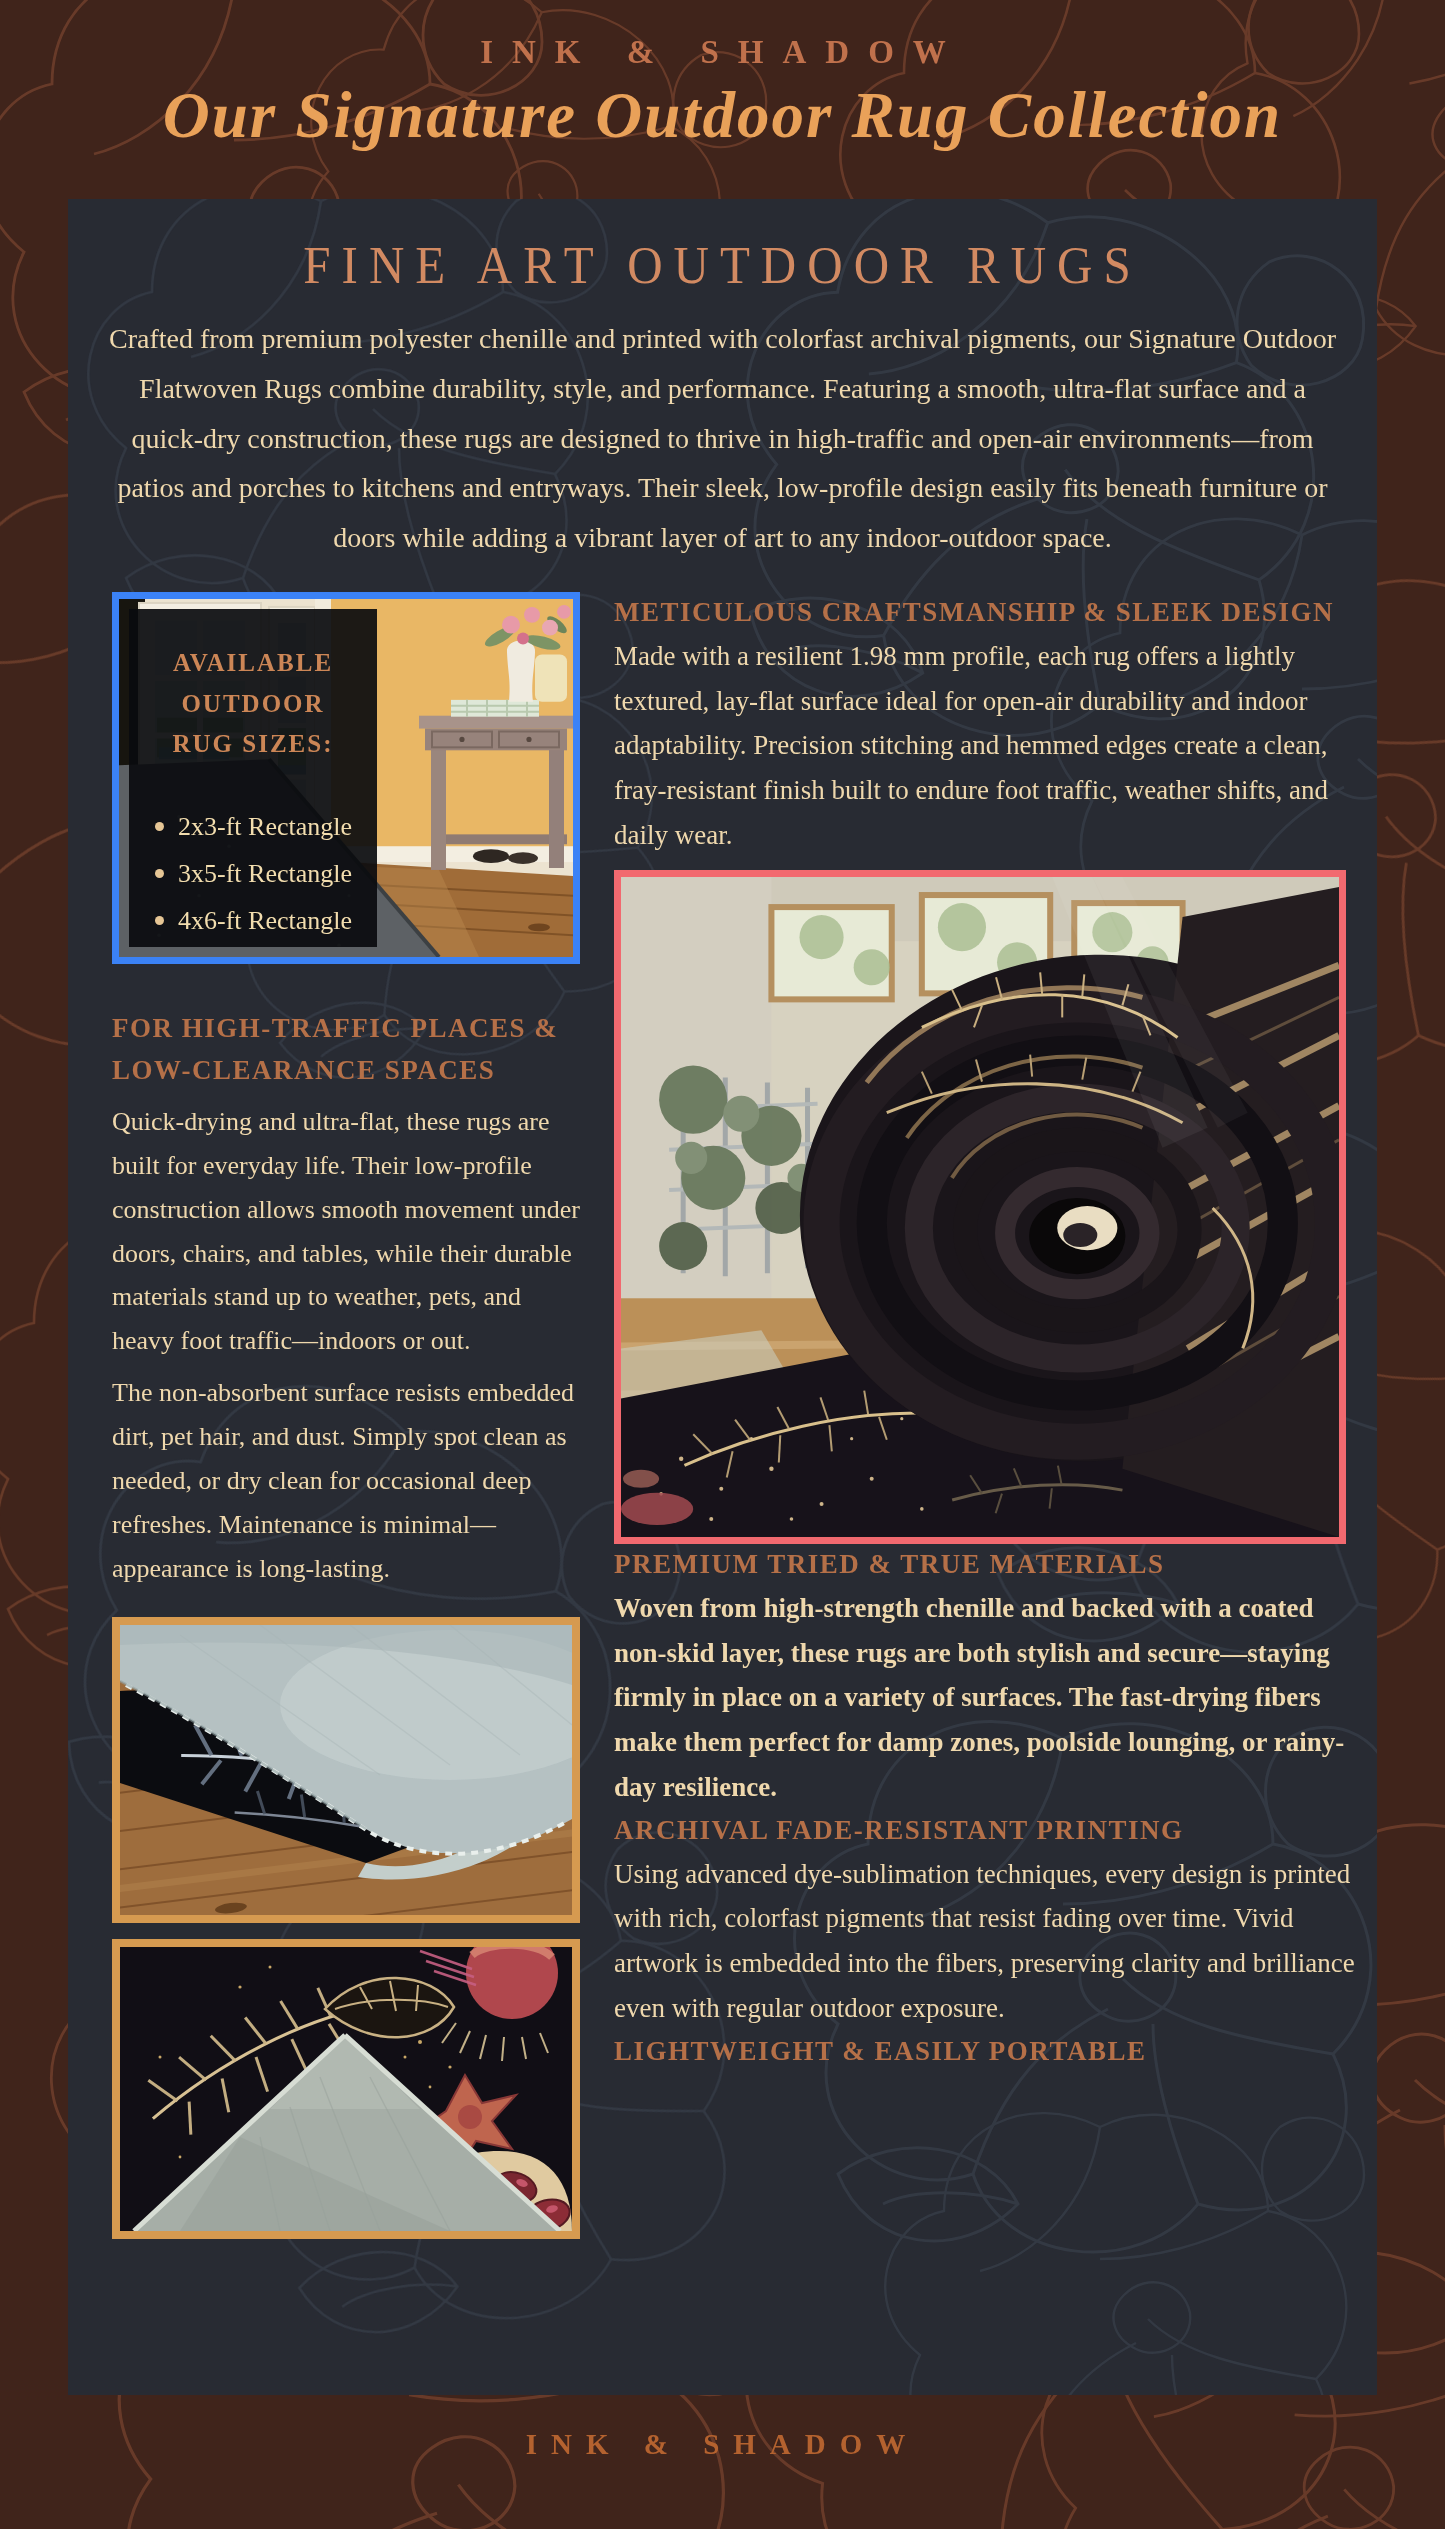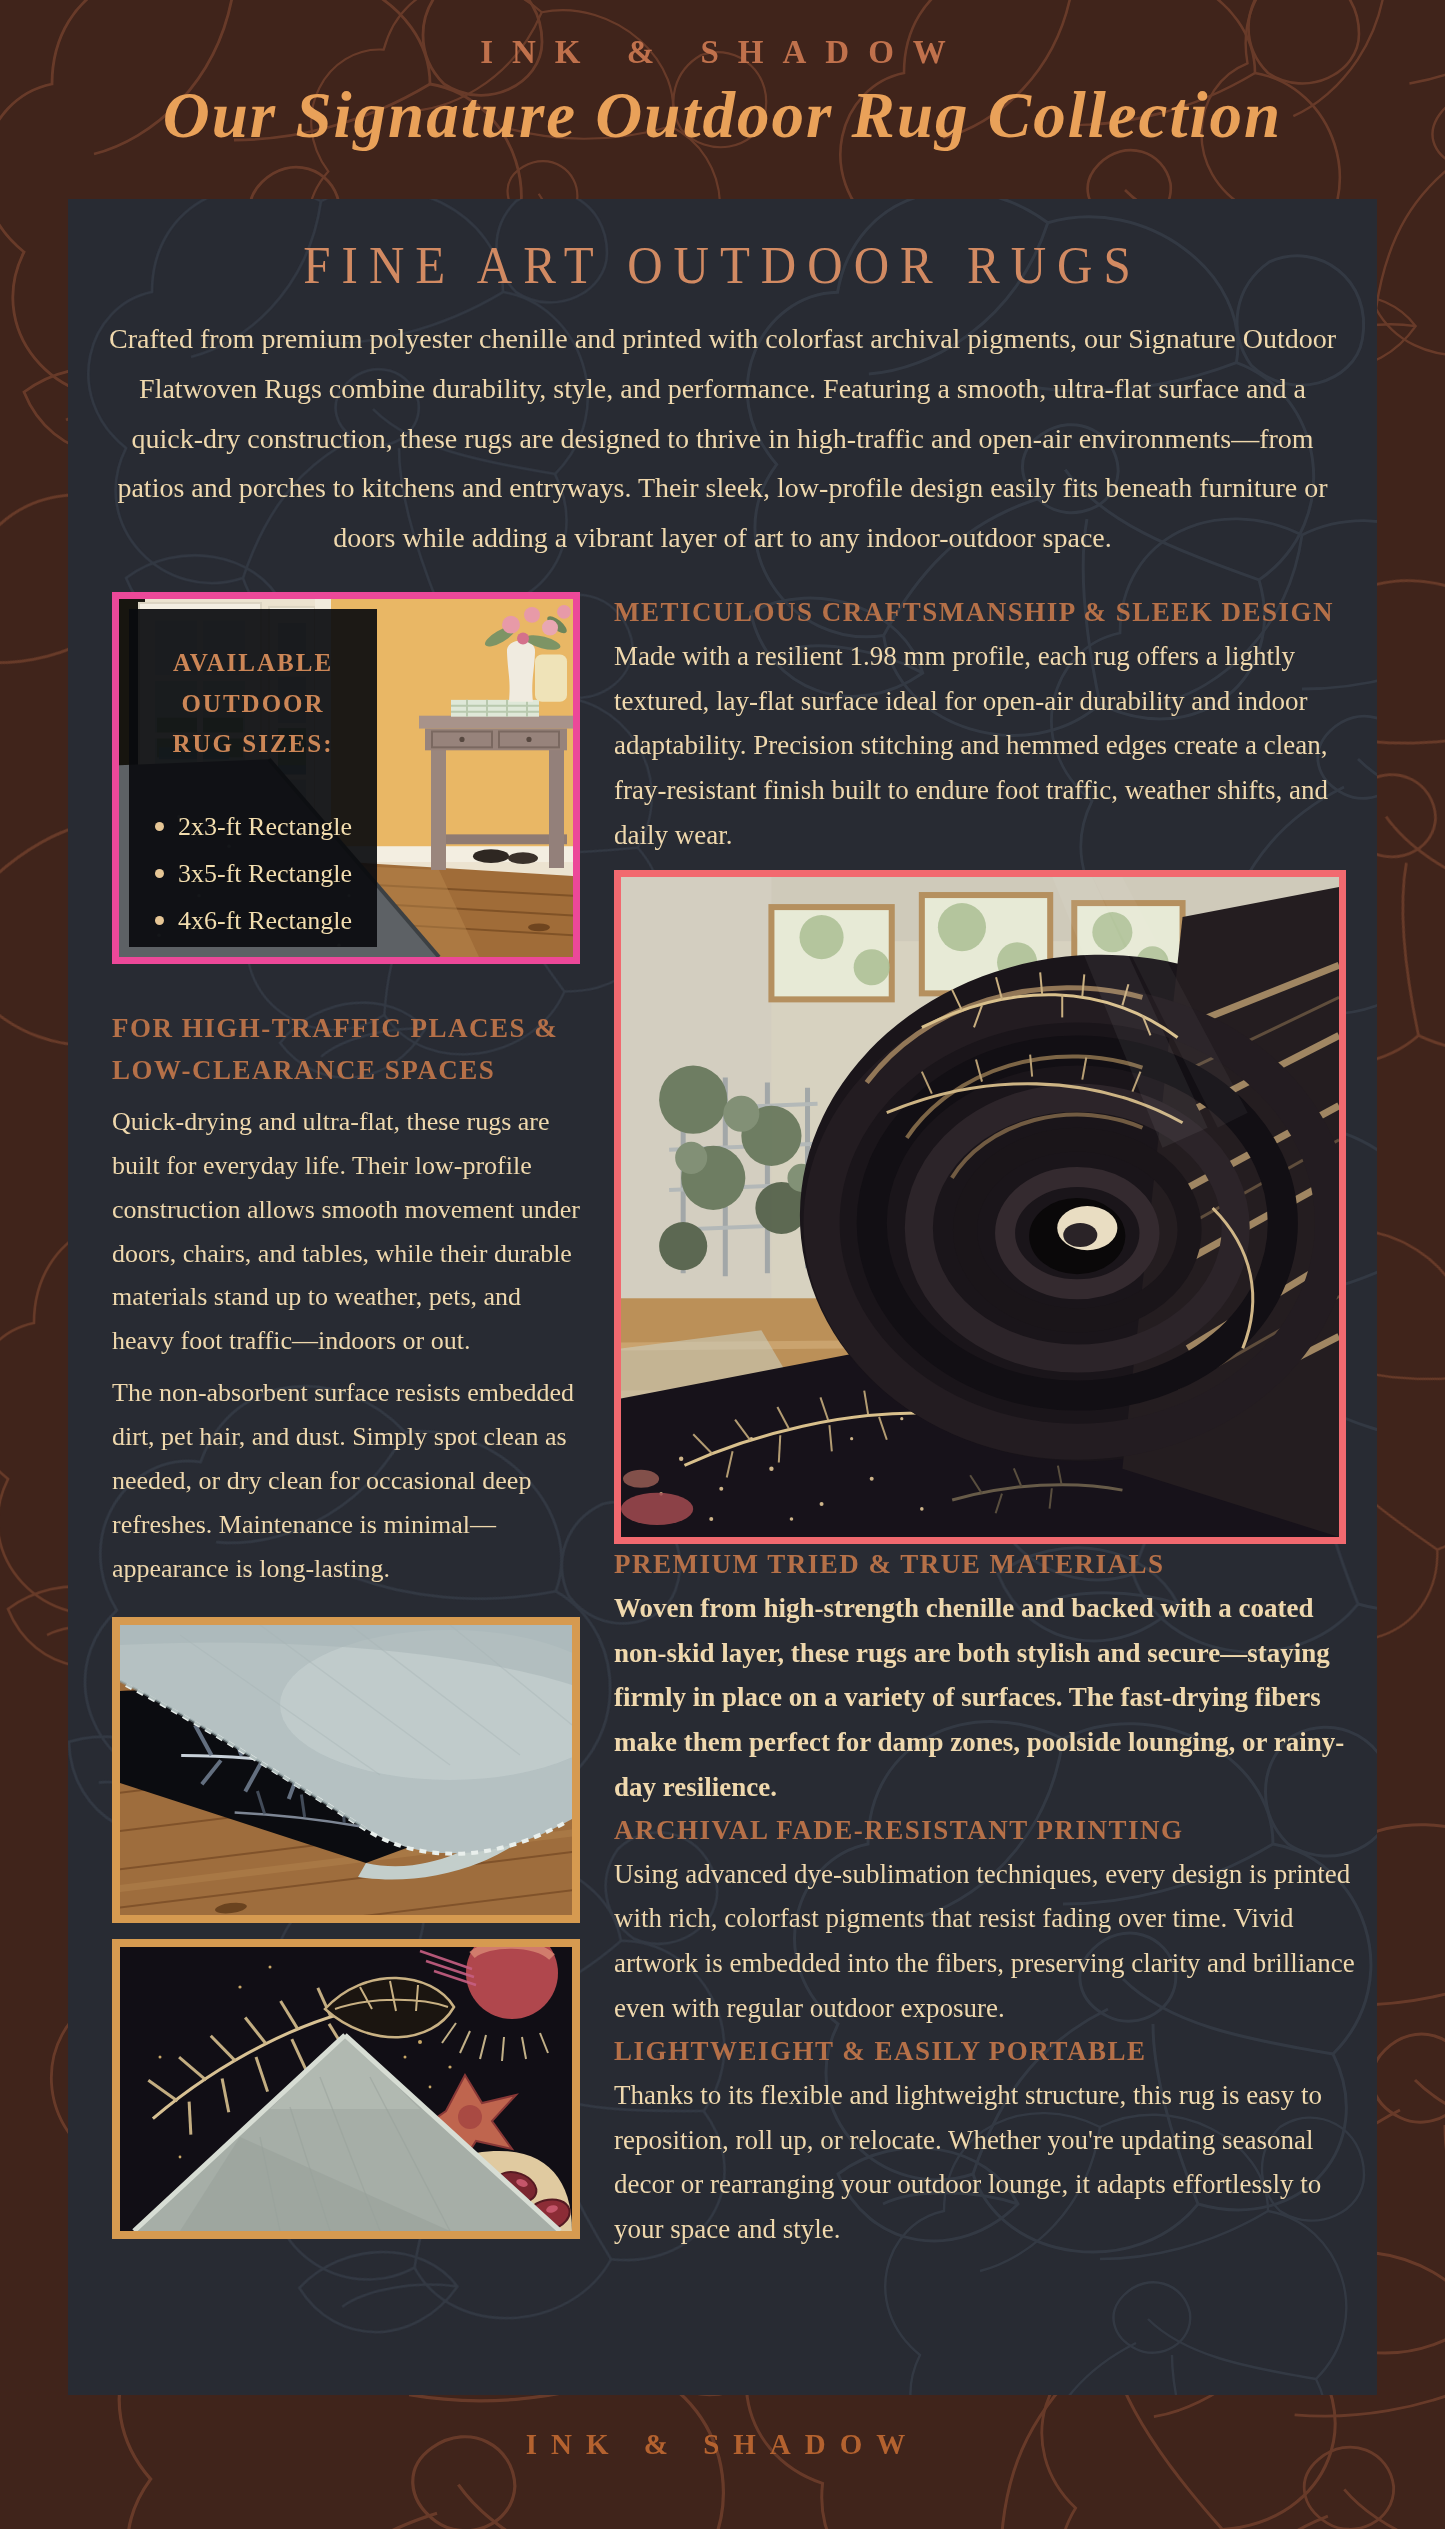--- a/index.html
+++ b/index.html
@@ -22,21 +22,21 @@
     color:#efd8ad;font-size:28px;line-height:1.78;}
 
   .col-left{position:absolute;left:44px;top:393px;width:468px;}
   .col-right{position:absolute;left:546px;top:393px;width:744px;}
 
   h2.sec{color:#b57048;font-size:27px;font-weight:700;letter-spacing:1.5px;
     line-height:1.55;margin:0;}
   p.body{color:#efd8ad;font-size:26px;line-height:1.69;margin:0;}
   .col-right p.body{font-size:27px;line-height:1.66;}
 
-  .sizes-box{position:relative;width:468px;height:372px;border:7px solid #ec4899;
+  .sizes-box{position:relative;width:468px;height:372px;border:7px solid #3b82f6;
     box-sizing:border-box;background:#101216;margin-bottom:44px;overflow:hidden;}
   .sizes-box > svg{position:absolute;left:0;top:0;width:100%;height:100%;}
   .sizes-overlay{position:absolute;left:10px;top:10px;bottom:10px;width:248px;
     background:rgba(10,11,14,0.92);box-sizing:border-box;padding:34px 12px 0;}
   .sizes-heading{color:#cc8656;font-size:25px;font-weight:700;letter-spacing:2px;
     text-align:center;line-height:1.62;margin:0 6px;}
   .sizes-list{list-style:none;margin:47px 0 0;padding:0 0 0 14px;}
   .sizes-list li{display:flex;align-items:center;gap:14px;margin:0 0 17px;
     color:#f2ddae;font-size:26px;}
   .dot{width:9px;height:9px;border-radius:50%;background:#e6c695;flex:0 0 auto;}
@@ -564,18 +564,17 @@
         </svg>
       </div>
 
       <h2 class="sec h-premium">PREMIUM TRIED &amp; TRUE MATERIALS</h2>
       <p class="body pr-p">Woven from high-strength chenille and backed with a coated non-skid layer, these rugs are both stylish and secure—staying firmly in place on a variety of surfaces. The fast-drying fibers make them perfect for damp zones, poolside lounging, or rainy-day resilience.</p>
 
       <h2 class="sec h-archival">ARCHIVAL FADE-RESISTANT PRINTING</h2>
       <p class="body ar-p">Using advanced dye-sublimation techniques, every design is printed with rich, colorfast pigments that resist fading over time. Vivid artwork is embedded into the fibers, preserving clarity and brilliance even with regular outdoor exposure.</p>
 
       <h2 class="sec h-light">LIGHTWEIGHT &amp; EASILY PORTABLE</h2>
-      <p class="body po-p">Thanks to its flexible and lightweight structure, this rug is easy to reposition, roll up, or relocate. Whether you're updating seasonal decor or rearranging your outdoor lounge, it adapts effortlessly to your space and style.</p>
     </div>
   </div>
 
   <div class="brand-footer">INK &amp; SHADOW</div>
 </div>
 
 </body></html>

